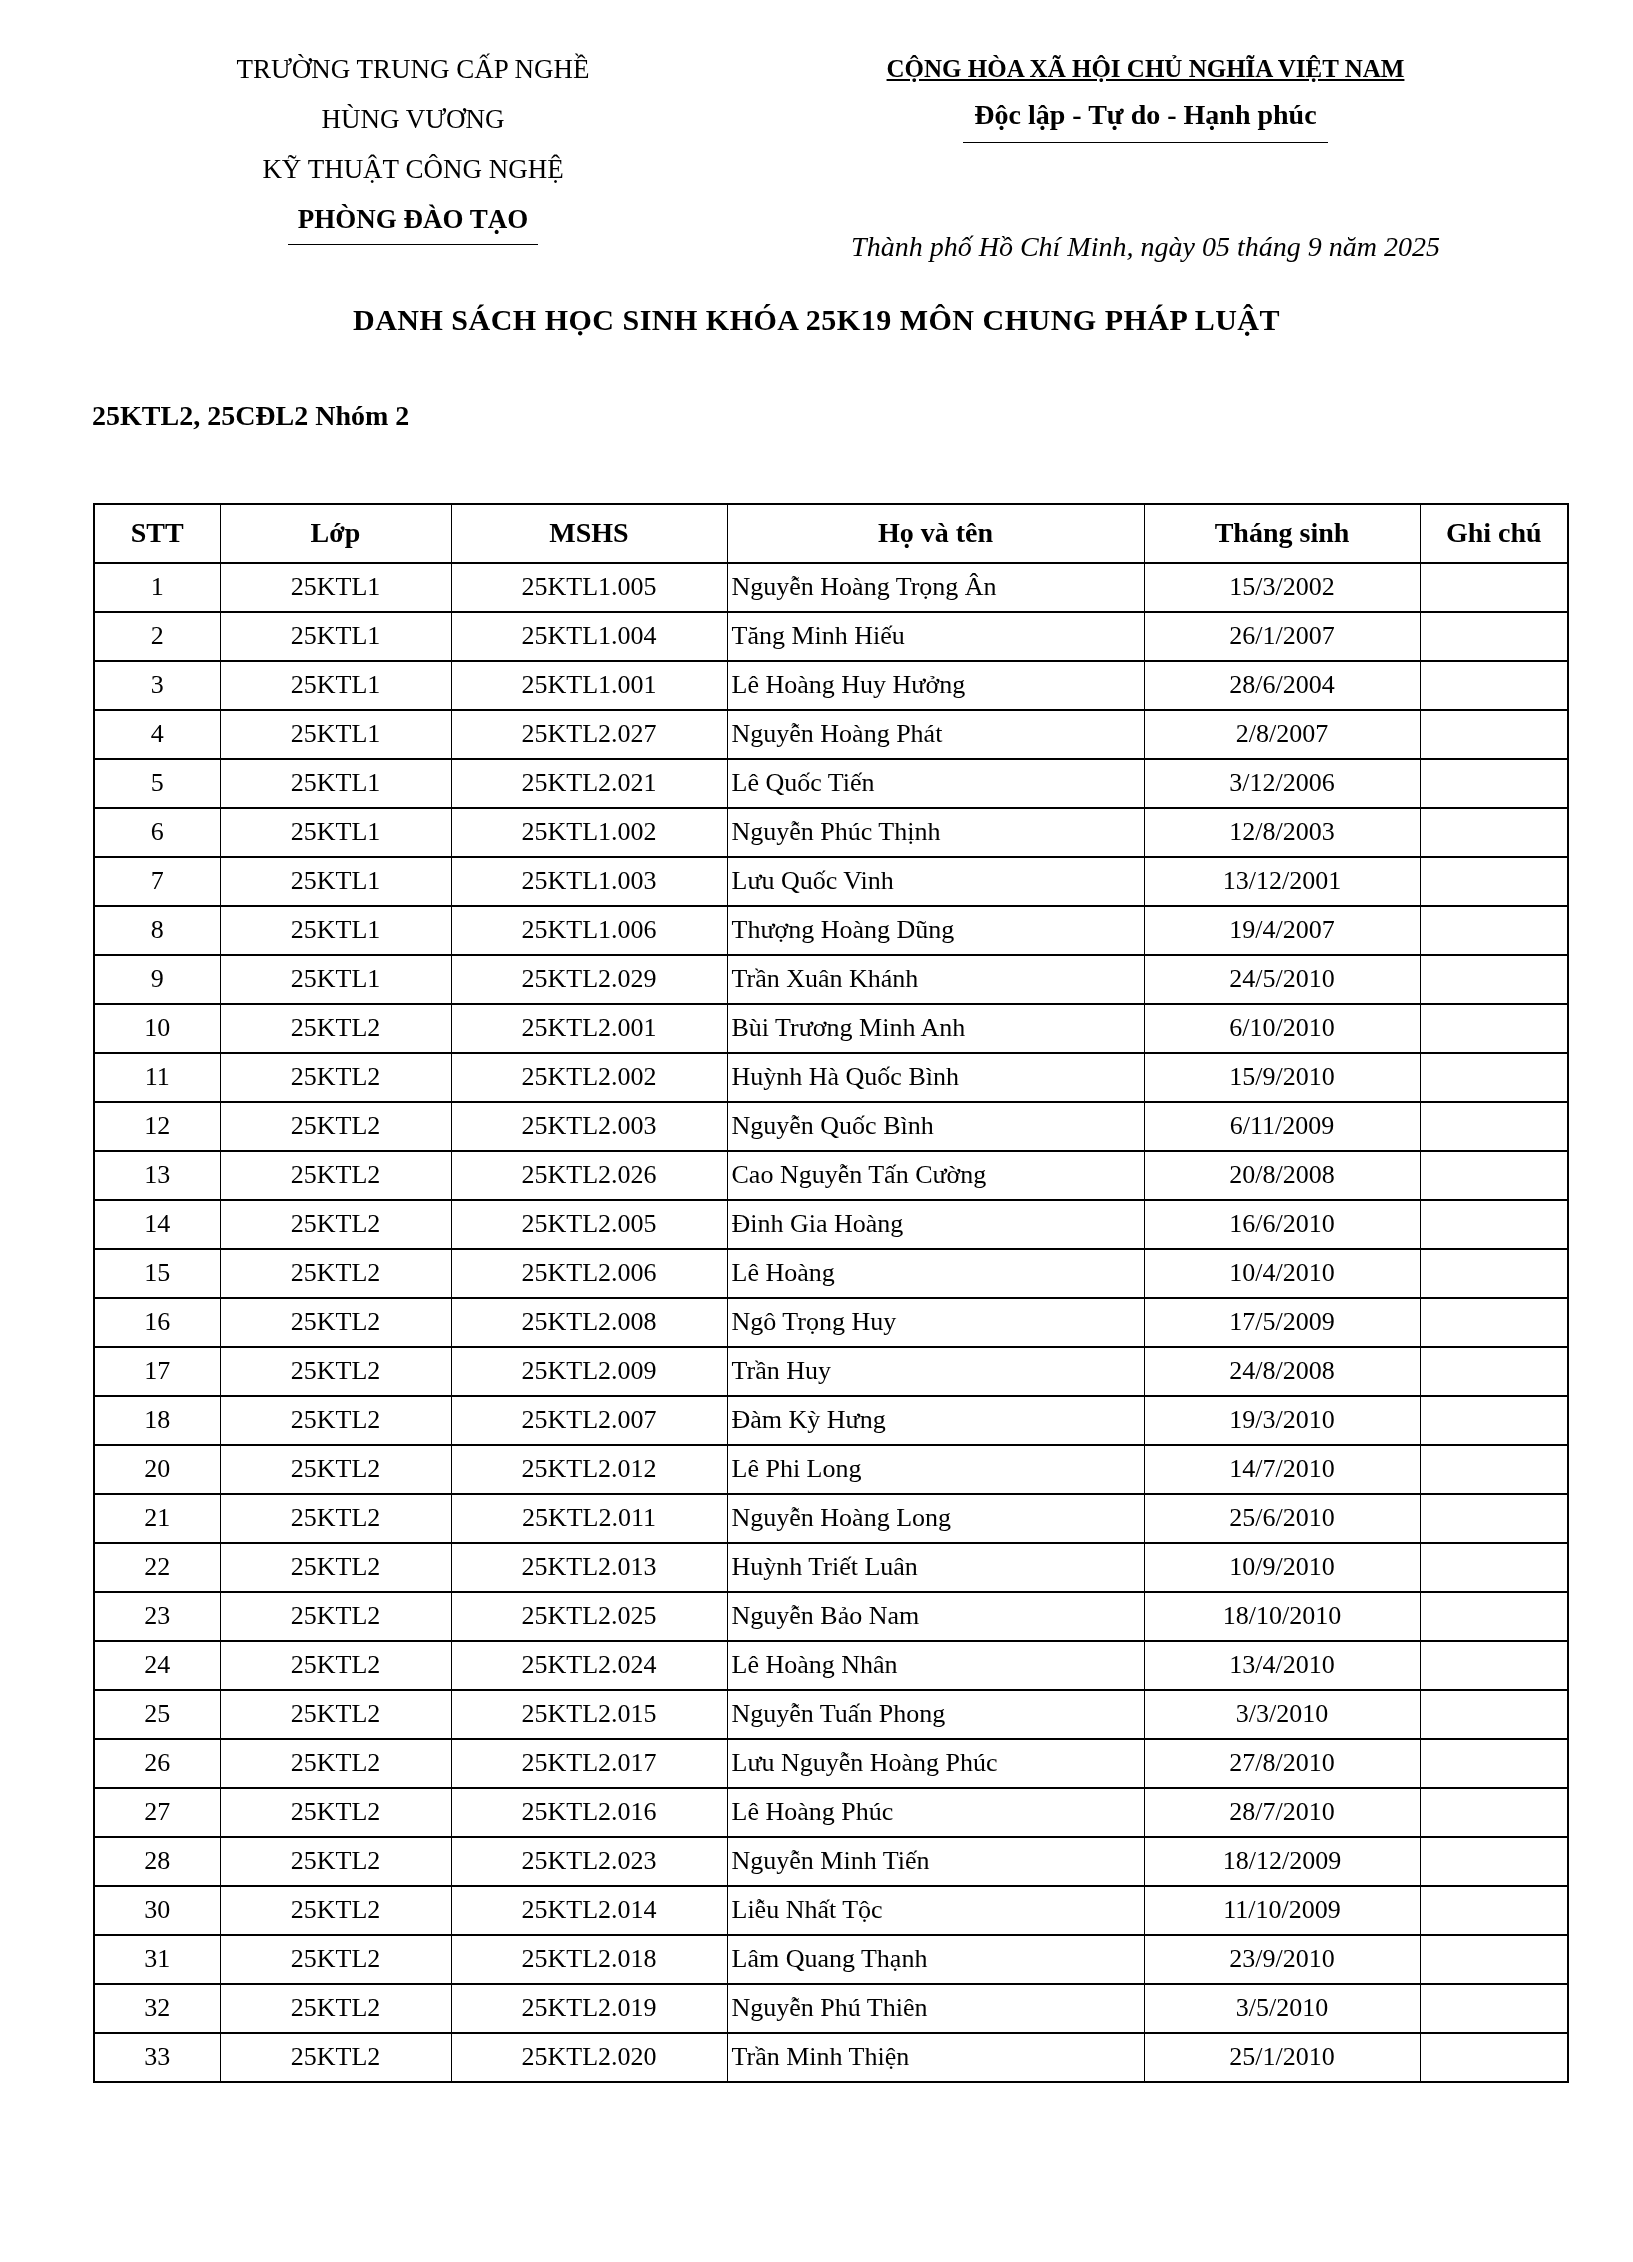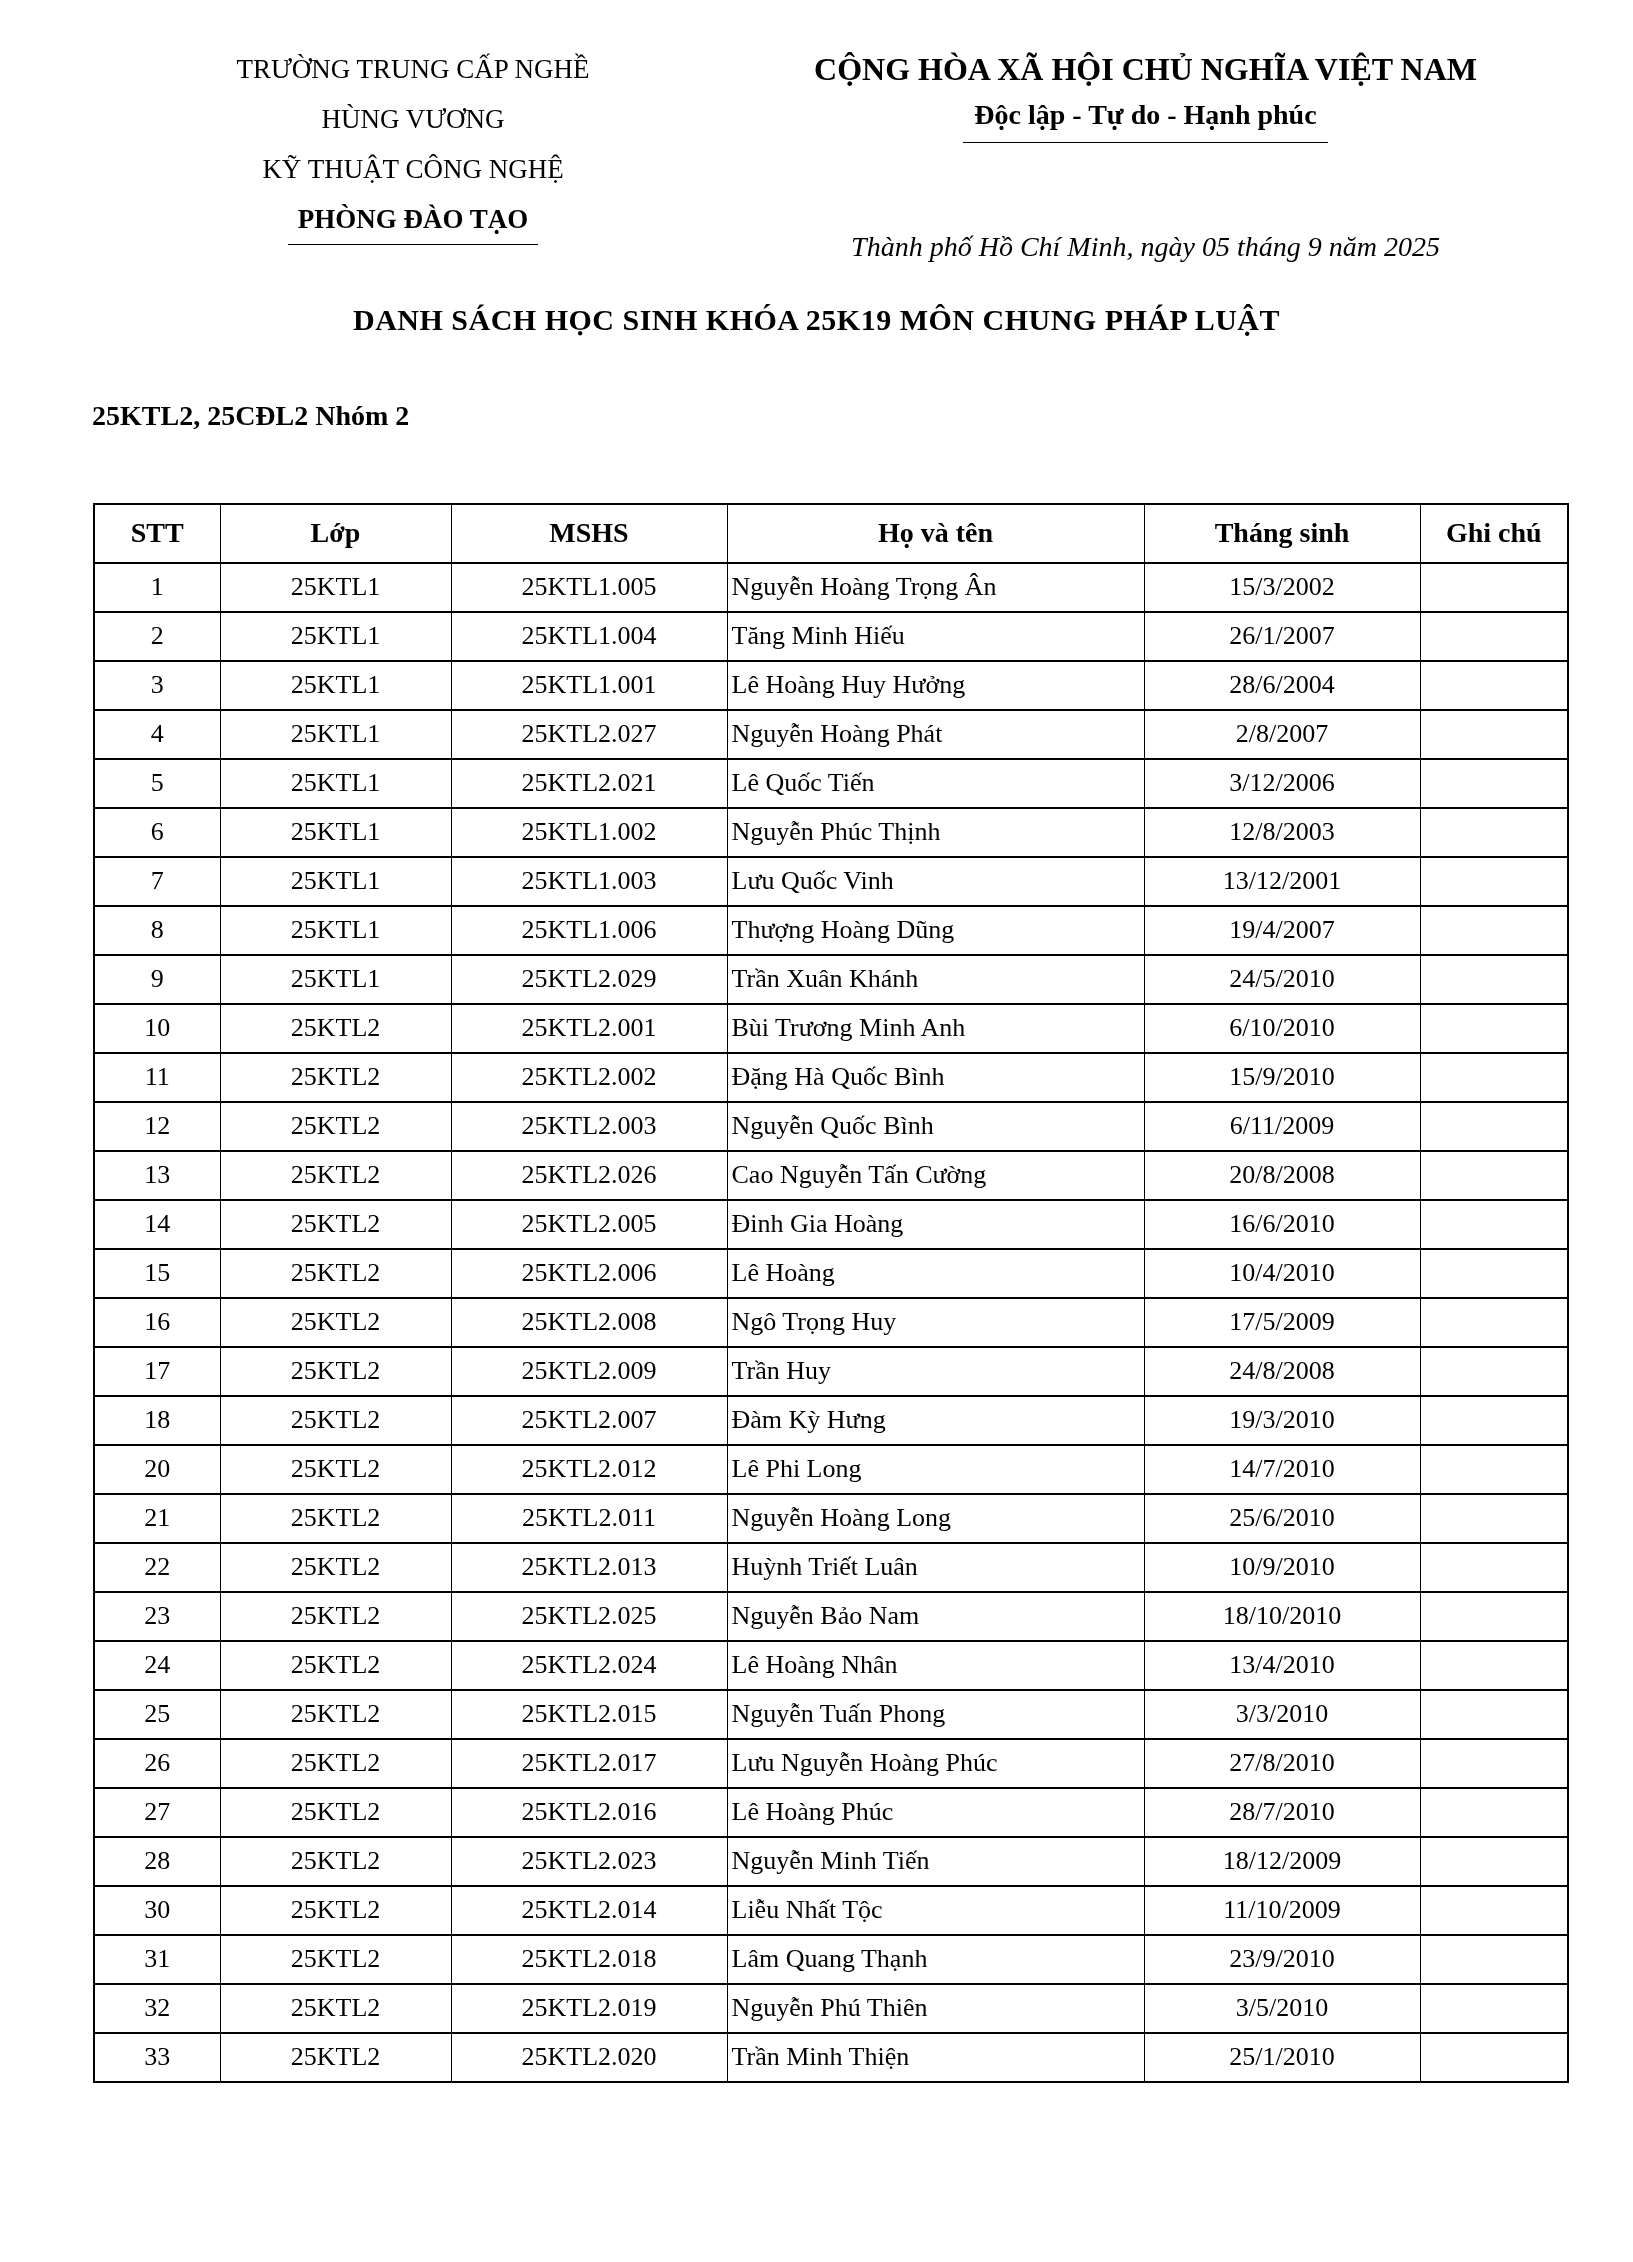--- a/index.html
+++ b/index.html
@@ -16,21 +16,21 @@
   .org-block {
     width: 624px; margin-left: 101px;
     text-align: center; font-size: 27px; line-height: 50px;
   }
   .org-dept {
     display: inline-block; font-weight: bold;
     border-bottom: 1.9px solid #000; padding: 0 9.6px 3.8px 9.6px;
     line-height: 42px; margin-top: 3.8px;
   }
   .nat-block { flex: 1; text-align: center; margin-right: 67px; }
-  .nat-line1 { font-weight: bold; font-size: 32px; line-height: 50px; }
+  .nat-line1 { font-weight: bold; font-size: 25px; line-height: 50px; text-decoration: underline; }
   .nat-line2 {
     display: inline-block; font-weight: bold; font-size: 28px;
     border-bottom: 1.9px solid #000; padding: 0 11.5px 5.8px 11.5px; line-height: 42px;
   }
   .dateline { font-style: italic; font-size: 28px; margin-top: 88px; text-align: center; }
 
   .doc-title {
     text-align: center; font-weight: bold; font-size: 30px;
     margin-top: 40px; letter-spacing: 0.5px;
   }
@@ -177,21 +177,21 @@
           <td class="c1 w1">25KTL2</td>
           <td class="c2 w2">25KTL2.001</td>
           <td class="c3 w3">Bùi Trương Minh Anh</td>
           <td class="c4 w4">6/10/2010</td>
           <td class="c5 w5"></td>
         </tr>
         <tr>
           <td class="c0 w0">11</td>
           <td class="c1 w1">25KTL2</td>
           <td class="c2 w2">25KTL2.002</td>
-          <td class="c3 w3">Đặng Hà Quốc Bình</td>
+          <td class="c3 w3">Huỳnh Hà Quốc Bình</td>
           <td class="c4 w4">15/9/2010</td>
           <td class="c5 w5"></td>
         </tr>
         <tr>
           <td class="c0 w0">12</td>
           <td class="c1 w1">25KTL2</td>
           <td class="c2 w2">25KTL2.003</td>
           <td class="c3 w3">Nguyễn Quốc Bình</td>
           <td class="c4 w4">6/11/2009</td>
           <td class="c5 w5"></td>

